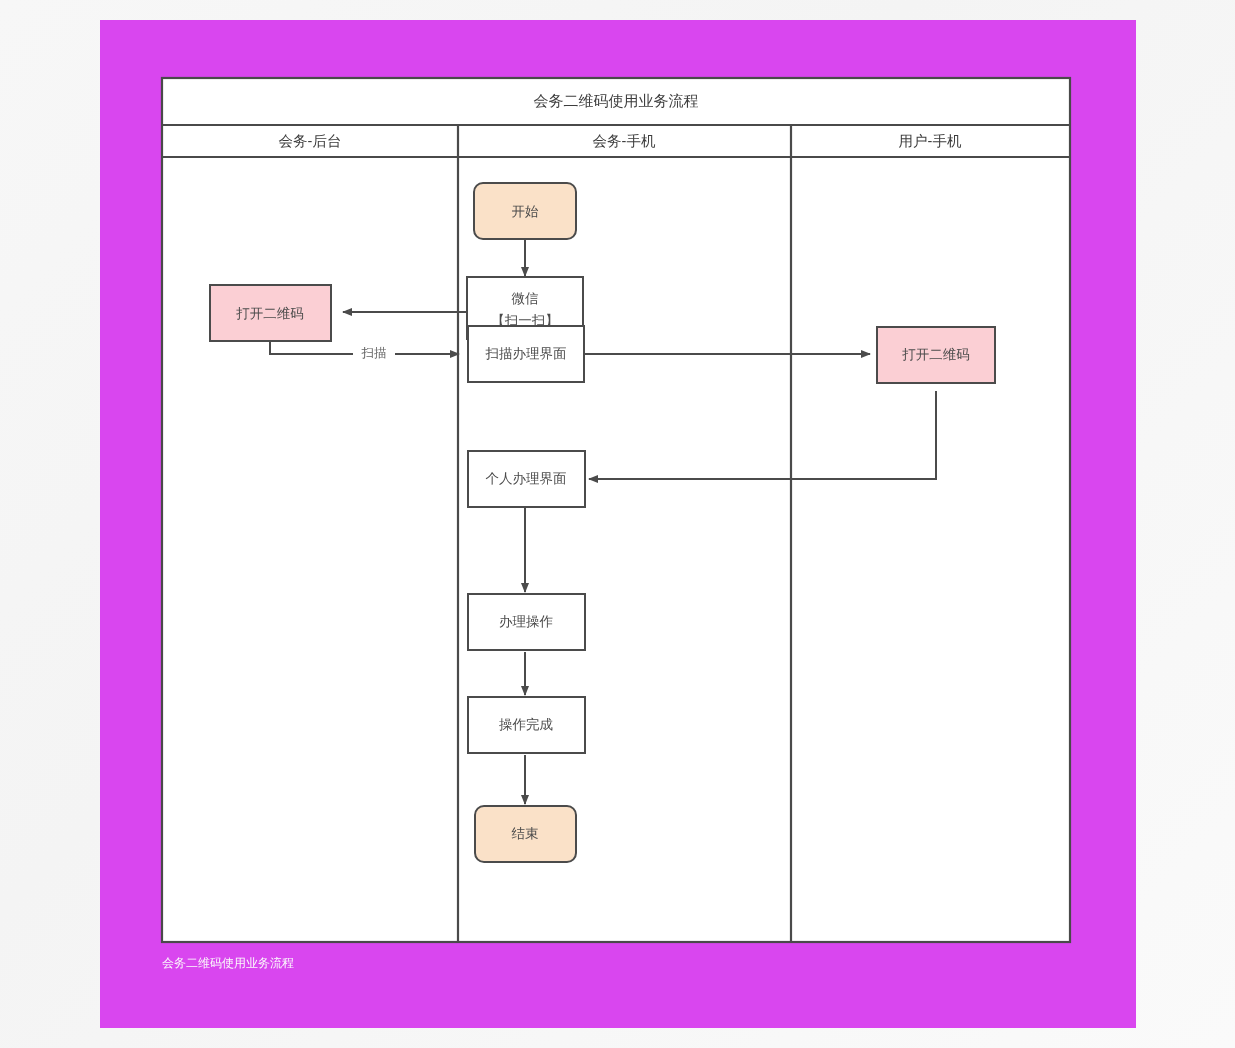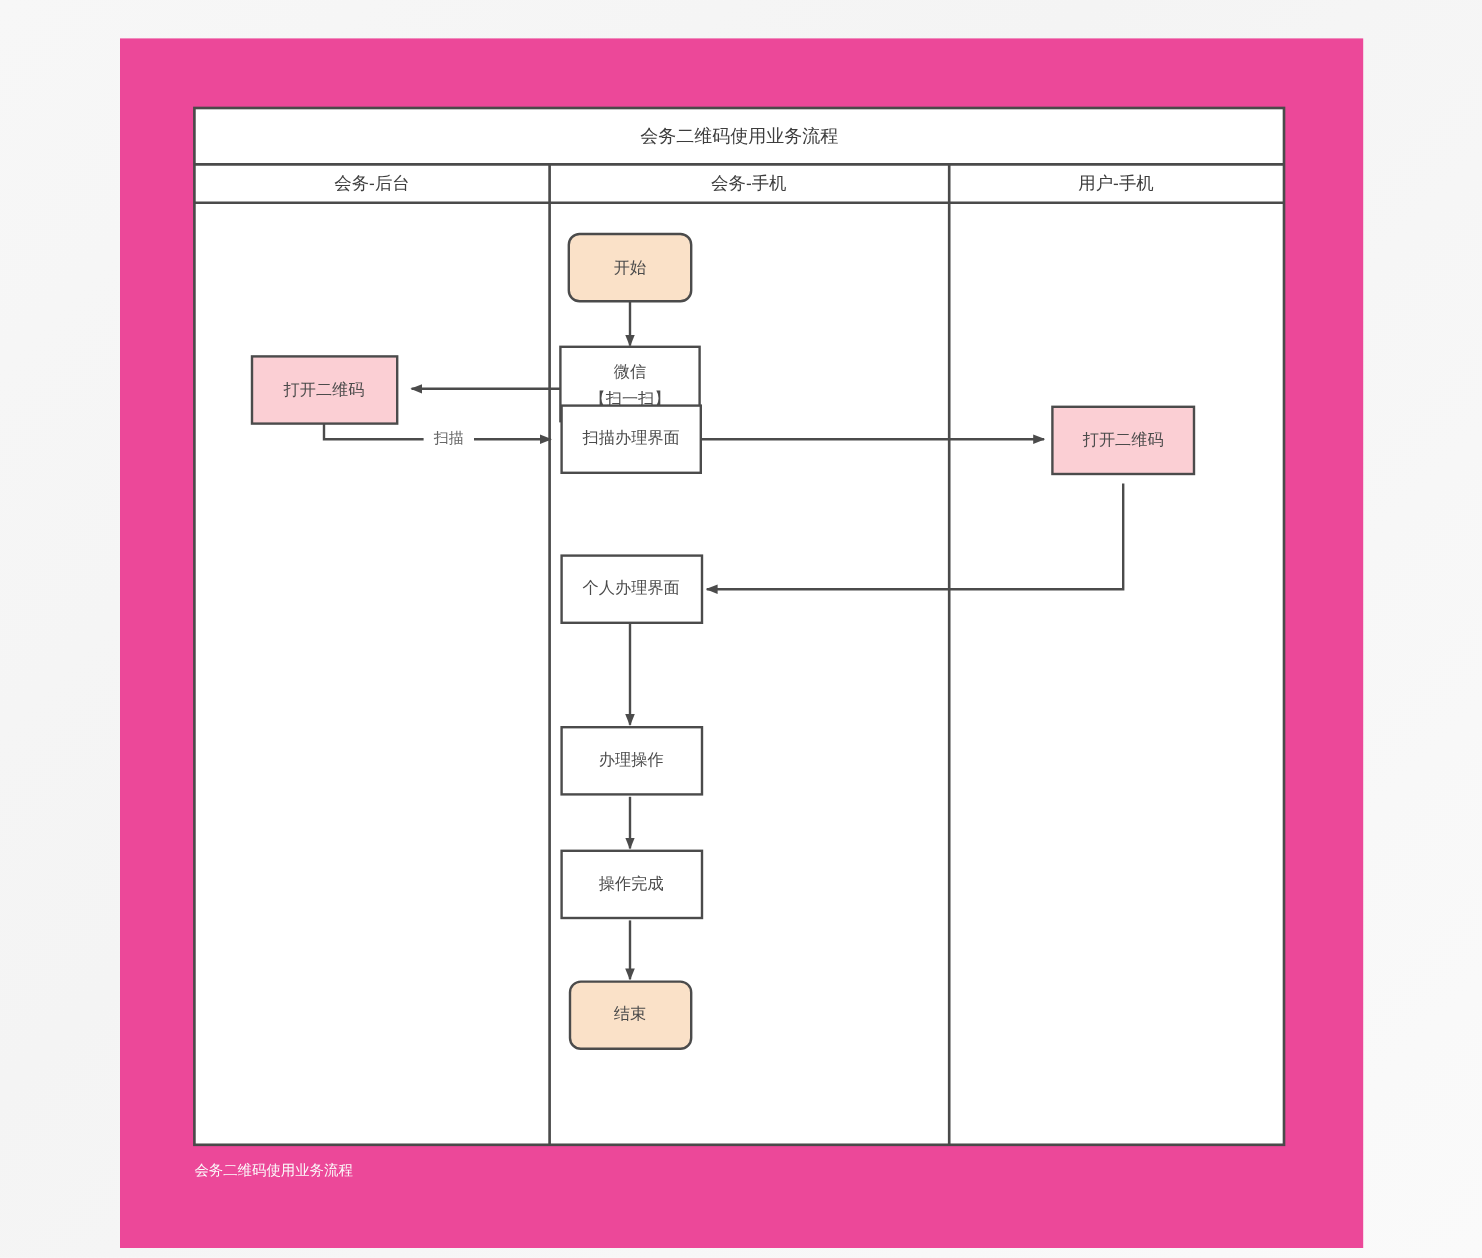--- a/index.html
+++ b/index.html
@@ -18,24 +18,24 @@
   .page-bg {
     position: absolute;
     left: 0; top: 0;
     width: 1235px; height: 1048px;
     background: linear-gradient(135deg,#f7f7f7 0%, #f4f4f4 40%, #fafafa 100%);
   }
 
   .doc-card {
     position: absolute;
     left: 100px;
-    top: 32px;
+    top: 20px;
     width: 1036px;
     height: 1008px;
-    background: #ec4899;
+    background: #d946ef;
   }
 
   .diagram {
     position: absolute;
     left: 0; top: 0;
     width: 1036px;
     height: 1008px;
   }
 
   .diagram svg {

